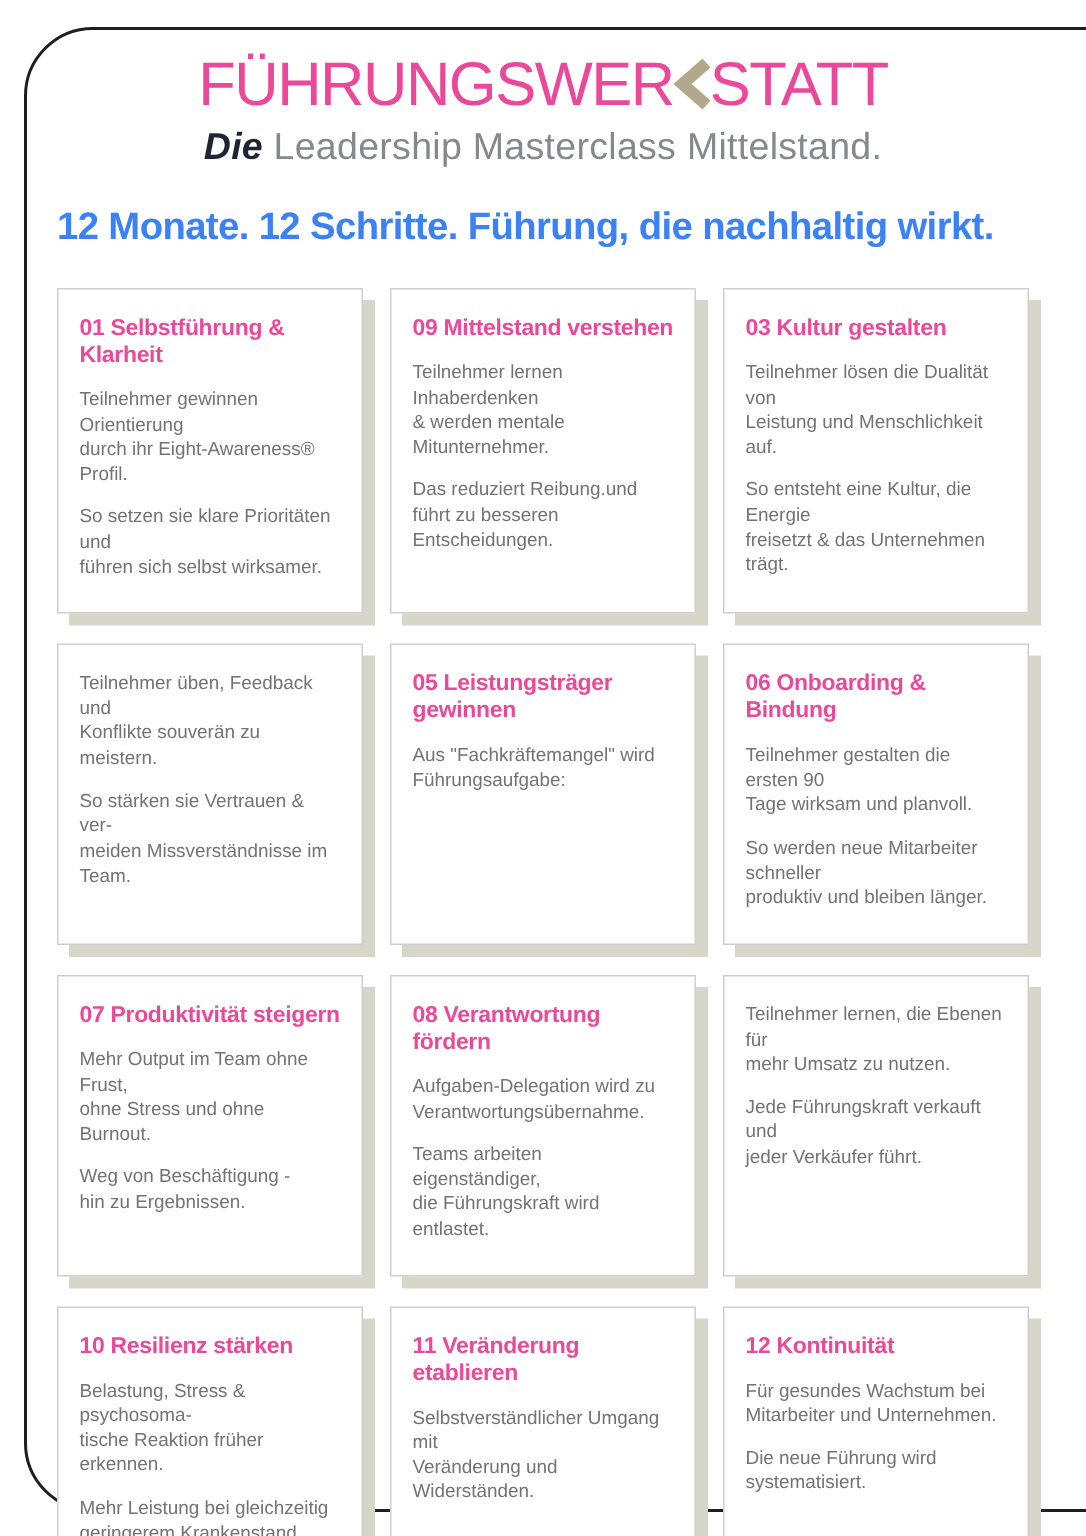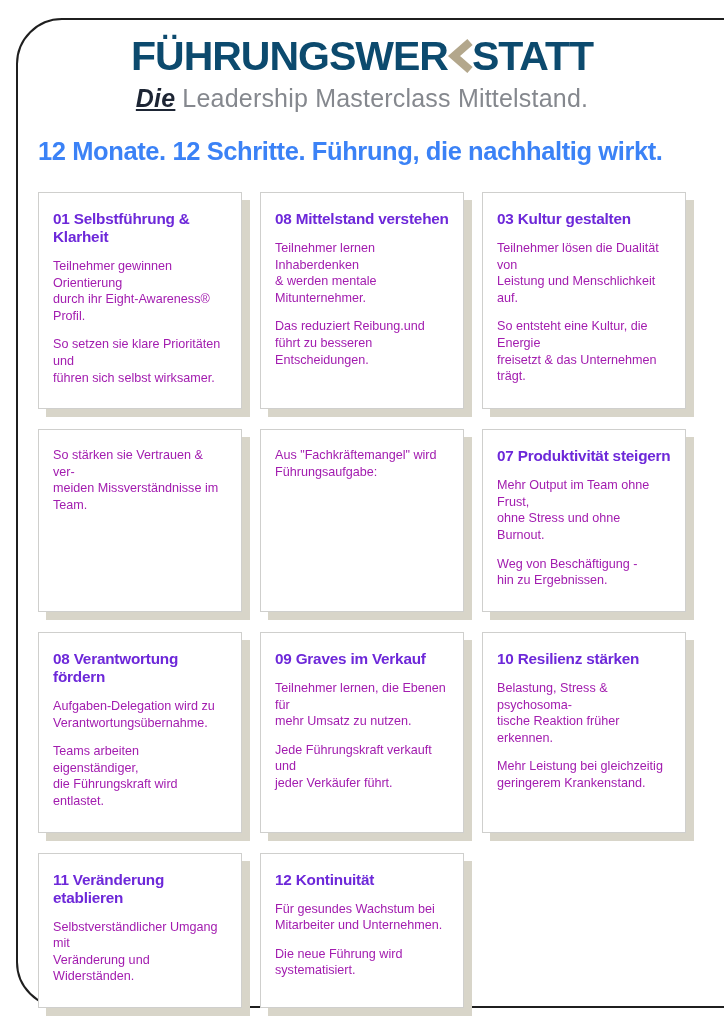--- a/index.html
+++ b/index.html
@@ -17,45 +17,44 @@
     left:16px;top:18px;right:-60px;bottom:16px;
     border:2px solid #1f1f1f;
     border-radius:46px 0 0 46px;
     pointer-events:none;
   }
   .content{position:relative;padding-top:36px;}
 
   
   .logo-line{
     text-align:center;
-    font-weight:700;
+    font-weight:400;
     font-size:41px;
     letter-spacing:-1px;
-    color:#0c4a6e;
+    color:#ec4899;
     line-height:1.0;
     white-space:nowrap;
   }
   .logo-line .chev{
     display:inline-block;
     vertical-align:-3px;
     margin:0 -1px;
   }
   .tagline{
     text-align:center;
     font-size:25px;
     margin-top:4px;
     color:#85888e;
     letter-spacing:0.2px;
   }
   .tagline .lead{
     font-weight:800;
     font-style:italic;
     color:#1d2534;
     margin-right:7px;
-    text-decoration:underline;
   }
 
   
   .headline{
     margin:24px 36px 0 38px;
     font-size:25.5px;
     font-weight:800;
     letter-spacing:-0.4px;
     color:#3b82f6;
   }
@@ -74,27 +73,27 @@
     border:1px solid #cfcfcd;
     box-shadow:8px 8px 0 #d8d5c9;
     min-height:137px;
     padding:17px 14px 10px 14px;
   }
   .card h3{
     margin:0 0 12px 0;
     font-size:15.3px;
     font-weight:700;
     letter-spacing:-0.2px;
-    color:#6d28d9;
+    color:#ec4899;
   }
   .card p{
     margin:0 0 12px 0;
     font-size:12.6px;
     line-height:1.32;
-    color:#a21caf;
+    color:#737373;
     white-space:pre-line;
   }
 </style>
 </head>
 <body>
 
 <div class="page">
   <div class="frame"></div>
 
   <div class="content">
@@ -114,57 +113,66 @@
 
     <div class="grid">
       <div class="card">
         <h3>01 Selbstführung &amp; Klarheit</h3>
         <p>Teilnehmer gewinnen Orientierung
 durch ihr Eight-Awareness® Profil.</p>
         <p>So setzen sie klare Prioritäten und
 führen sich selbst wirksamer.</p>
       </div>
       <div class="card">
-        <h3>08 Mittelstand verstehen</h3>
+        <h3>09 Mittelstand verstehen</h3>
         <p>Teilnehmer lernen Inhaberdenken
 &amp; werden mentale Mitunternehmer.</p>
         <p>Das reduziert Reibung.und
 führt zu besseren Entscheidungen.</p>
       </div>
       <div class="card">
         <h3>03 Kultur gestalten</h3>
         <p>Teilnehmer lösen die Dualität von
 Leistung und Menschlichkeit auf.</p>
         <p>So entsteht eine Kultur, die Energie
 freisetzt &amp; das Unternehmen trägt.</p>
       </div>
       <div class="card">
+        <p>Teilnehmer üben, Feedback und
+Konflikte souverän zu meistern.</p>
         <p>So stärken sie Vertrauen &amp; ver-
 meiden Missverständnisse im Team.</p>
       </div>
       <div class="card">
+        <h3>05 Leistungsträger gewinnen</h3>
         <p>Aus "Fachkräftemangel" wird
 Führungsaufgabe:</p>
+      </div>
+      <div class="card">
+        <h3>06 Onboarding &amp; Bindung</h3>
+        <p>Teilnehmer gestalten die ersten 90
+Tage wirksam und planvoll.</p>
+        <p>So werden neue Mitarbeiter schneller
+produktiv und bleiben länger.</p>
       </div>
       <div class="card">
         <h3>07 Produktivität steigern</h3>
         <p>Mehr Output im Team ohne Frust,
 ohne Stress und ohne Burnout.</p>
         <p>Weg von Beschäftigung -
 hin zu Ergebnissen.</p>
       </div>
       <div class="card">
         <h3>08 Verantwortung fördern</h3>
         <p>Aufgaben-Delegation wird zu
 Verantwortungsübernahme.</p>
         <p>Teams arbeiten eigenständiger,
 die Führungskraft wird entlastet.</p>
       </div>
       <div class="card">
-        <h3>09 Graves im Verkauf</h3>
         <p>Teilnehmer lernen, die Ebenen für
 mehr Umsatz zu nutzen.</p>
         <p>Jede Führungskraft verkauft und
 jeder Verkäufer führt.</p>
       </div>
       <div class="card">
         <h3>10 Resilienz stärken</h3>
         <p>Belastung, Stress &amp; psychosoma-
 tische Reaktion früher erkennen.</p>
         <p>Mehr Leistung bei gleichzeitig

